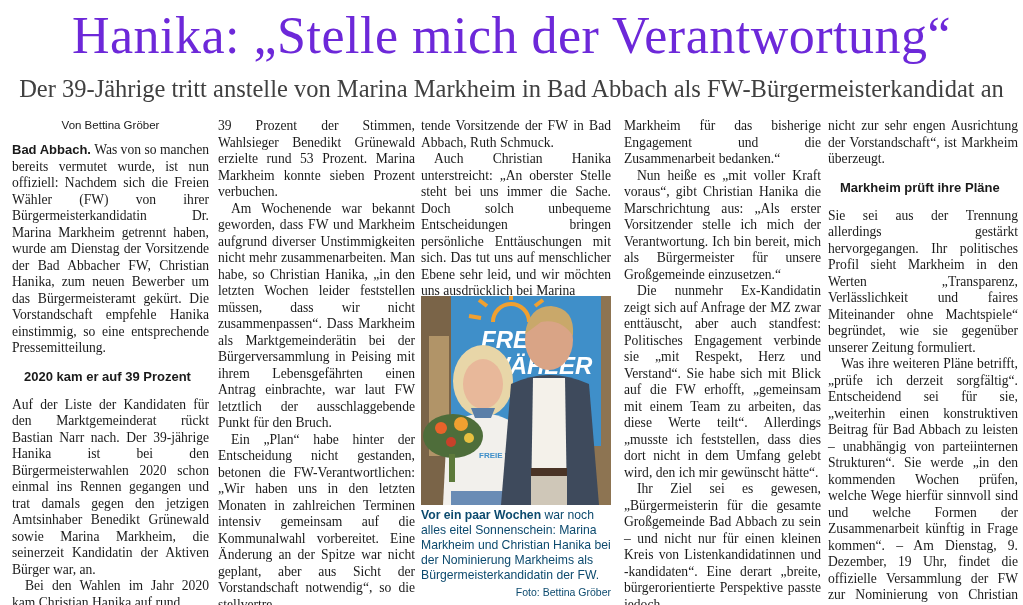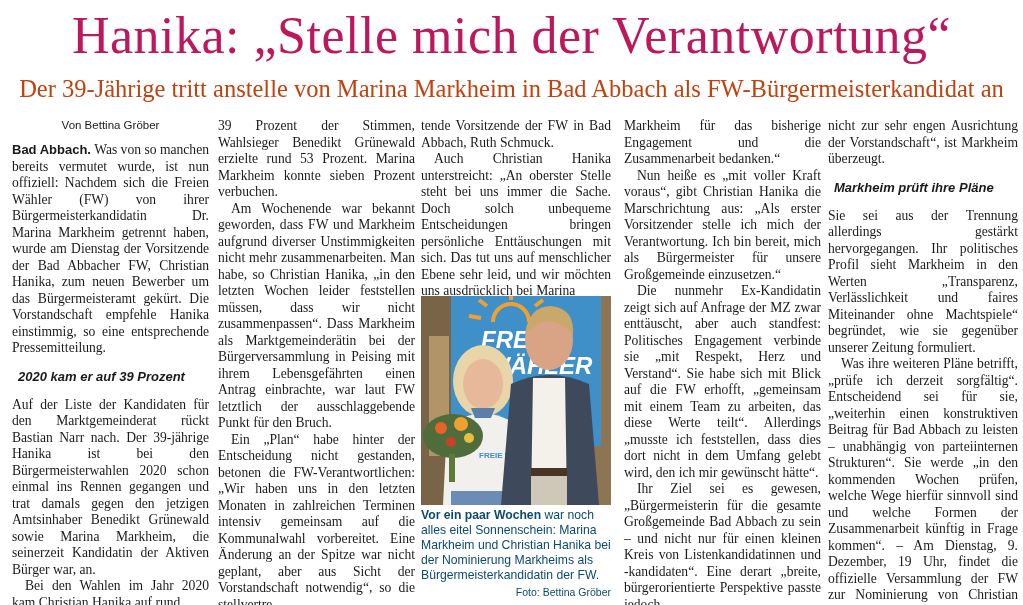--- a/index.html
+++ b/index.html
@@ -1,37 +1,37 @@
 <!DOCTYPE html>
 <html><head>
 <meta charset="utf-8">
 <style>
   html, body { margin:0; padding:0; background:#ffffff; }
   body { width:1023px; height:605px; overflow:hidden; position:relative; color:#1a1a1a; }
   .headline {
     position:absolute; left:0; top:6px; width:1023px; text-align:center;
     font-family:"Liberation Serif", serif; font-size:52px; line-height:60px;
-    letter-spacing:0.5px; color:#be185d;
+    letter-spacing:0.5px; color:#6d28d9;
   }
   .subhead {
     position:absolute; left:0; top:74px; width:1023px; text-align:center;
-    font-family:"Liberation Serif", serif; font-size:24.5px; line-height:30px; color:#c2410c;
+    font-family:"Liberation Serif", serif; font-size:24.5px; line-height:30px; color:#404040;
   }
   .col {
     position:absolute; top:118px; width:197px;
     font-family:"Liberation Serif", serif; font-size:13.6px; line-height:16.5px;
     text-align:justify; hyphens:manual; color:#1a1a1a;
   }
   .col p { margin:0; text-indent:0; }
   .col p.ind { text-indent:13px; }
   .byline { font-family:"Liberation Sans", sans-serif; font-size:11.5px; line-height:14px; margin:0 0 10px 0; text-align:center; }
   .dateline { font-family:"Liberation Sans", sans-serif; font-weight:bold; font-size:13px; }
   .subhd {
     font-family:"Liberation Sans", sans-serif; font-weight:bold; font-size:13px;
-    line-height:16px; margin:12px 0 12px 6px; text-align:left;font-style:italic;
+    line-height:16px; margin:12px 0 12px 12px; text-align:left;
   }
   .c1 { left:12px; }
   .c2 { left:218px; }
   .c3 { left:421px; width:190px; }
   .c4 { left:624px; }
   .c5 { left:828px; width:190px; }
   .photo {
     position:absolute; left:421px; top:296px; width:190px; height:209px;
     overflow:hidden; background:#8a7a62;
   }

